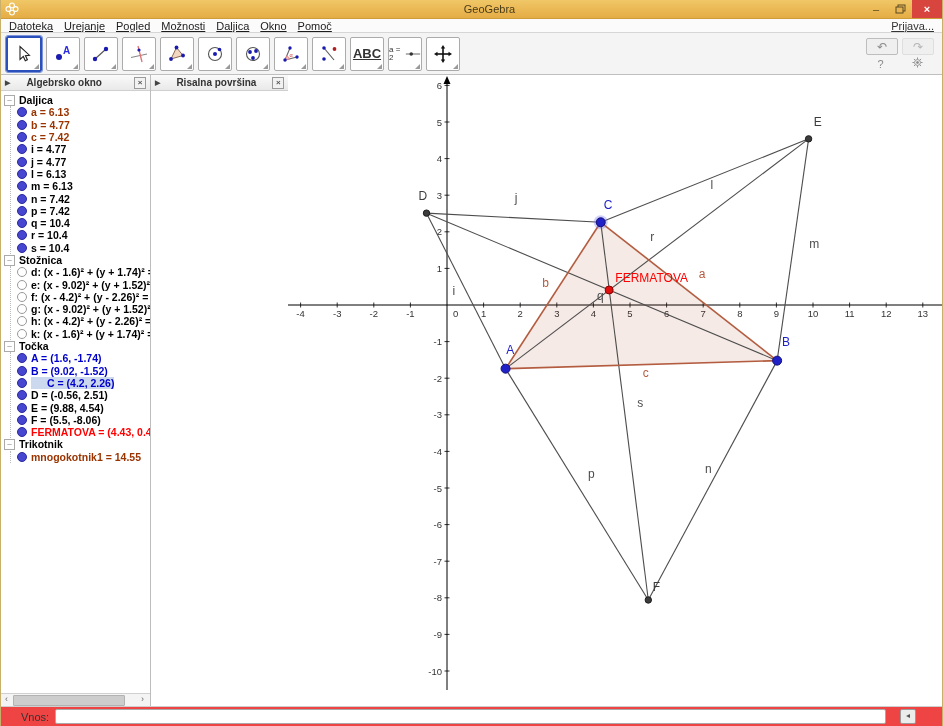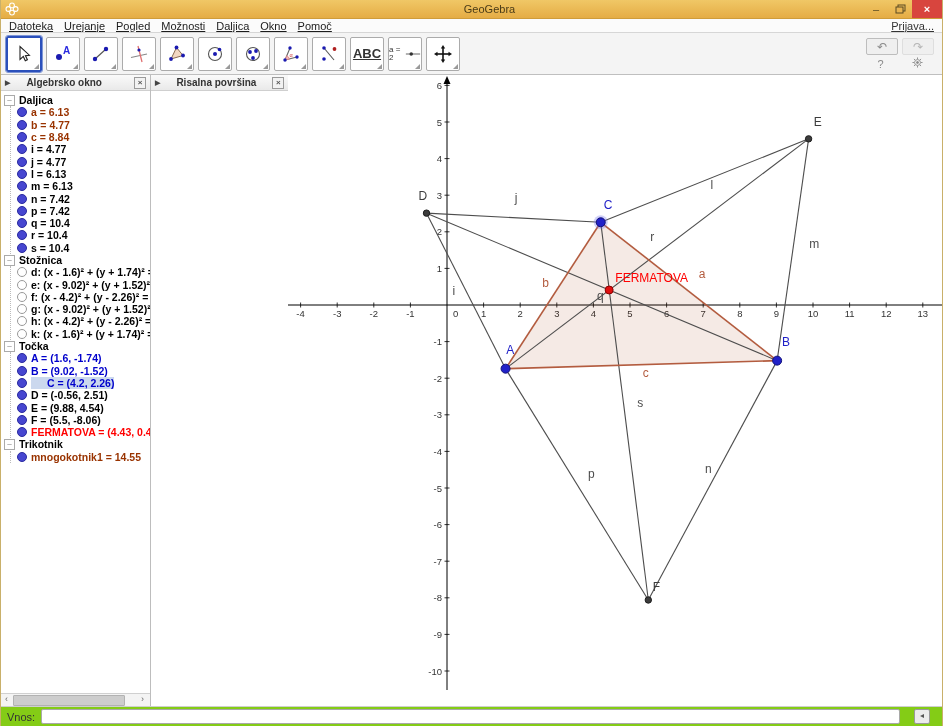--- a/index.html
+++ b/index.html
@@ -58,22 +58,22 @@
   .bullet.hollow{background:#fff;border:1px solid #999;}
   .alabel{white-space:nowrap;}
   .alabel.selhl{background:#cbd8ee;padding-left:16px;}
   .hscroll{height:12px;border-top:1px solid #d0d0d0;background:#f4f4f4;position:relative;flex:none;}
   .sarr{position:absolute;top:0;width:11px;height:11px;text-align:center;font-size:9px;color:#666;line-height:10px;}
   .sarr.left{left:0;} .sarr.right{right:2px;}
   .thumb{position:absolute;left:12px;top:1px;width:110px;height:9px;background:#cdcdcd;border:1px solid #b2b2b2;border-radius:1px;}
   .canvas{flex:1;position:relative;background:#fff;}
   .collapse{position:absolute;right:1px;top:288px;font-size:8px;color:#8a8a8a;}
   
-  .inputbar{height:19px;background:#84cc16;border-top:1px solid #cfcfcf;display:flex;align-items:center;
-            padding:0 6px;gap:6px;}
+  .inputbar{height:19px;background:#ef4444;border-top:1px solid #cfcfcf;display:flex;align-items:center;
+            padding:0 20px;gap:6px;}
   .inputbar .label{font-size:11px;color:#333;}
   .inputbar input{flex:1;height:13px;border:1px solid #a9a9a9;border-radius:2px;font-size:11px;
                   font-family:"Liberation Sans",sans-serif;padding:0 3px;margin-right:8px;}
   .helpbtn{width:14px;height:13px;border:1px solid #9a9a9a;background:#ececec;border-radius:2px;
            font-size:8px;color:#555;text-align:center;line-height:12px;margin-right:6px;}
   svg text{font-family:"Liberation Sans",sans-serif;}
 </style>
 </head>
 <body>
 
@@ -263,21 +263,21 @@
             <div class="arow">
               <span class="bullet filled"></span>
               <span class="alabel" style="color: rgb(153, 51, 0);">a = 6.13</span>
             </div>
             <div class="arow">
               <span class="bullet filled"></span>
               <span class="alabel" style="color: rgb(153, 51, 0);">b = 4.77</span>
             </div>
             <div class="arow">
               <span class="bullet filled"></span>
-              <span class="alabel" style="color: rgb(153, 51, 0);">c = 8.84</span>
+              <span class="alabel" style="color: rgb(153, 51, 0);">c = 7.42</span>
             </div>
             <div class="arow">
               <span class="bullet filled"></span>
               <span class="alabel" style="color: rgb(0, 0, 0);">i = 4.77</span>
             </div>
             <div class="arow">
               <span class="bullet filled"></span>
               <span class="alabel" style="color: rgb(0, 0, 0);">j = 4.77</span>
             </div>
             <div class="arow">

